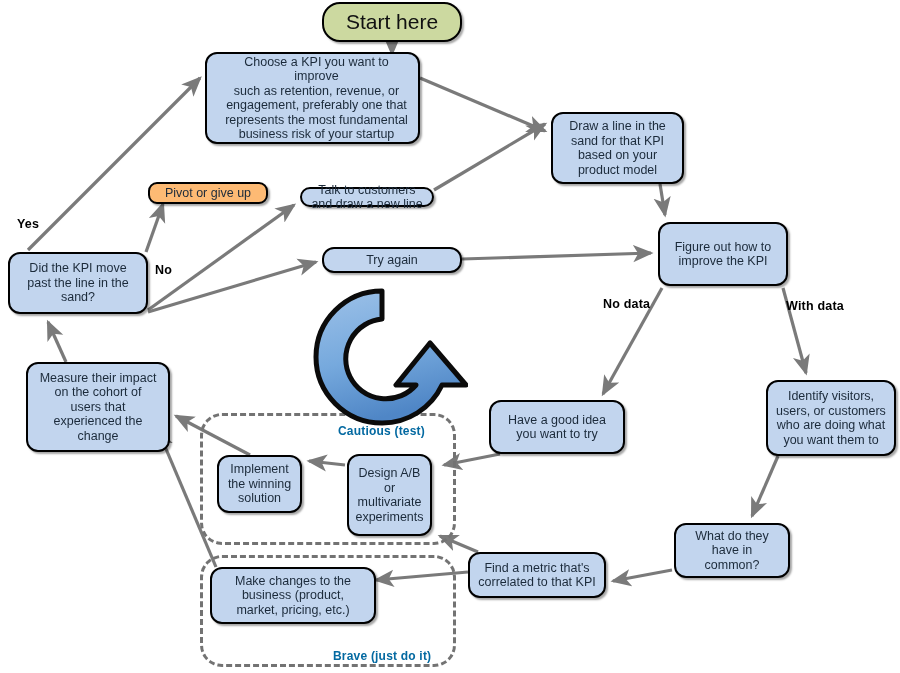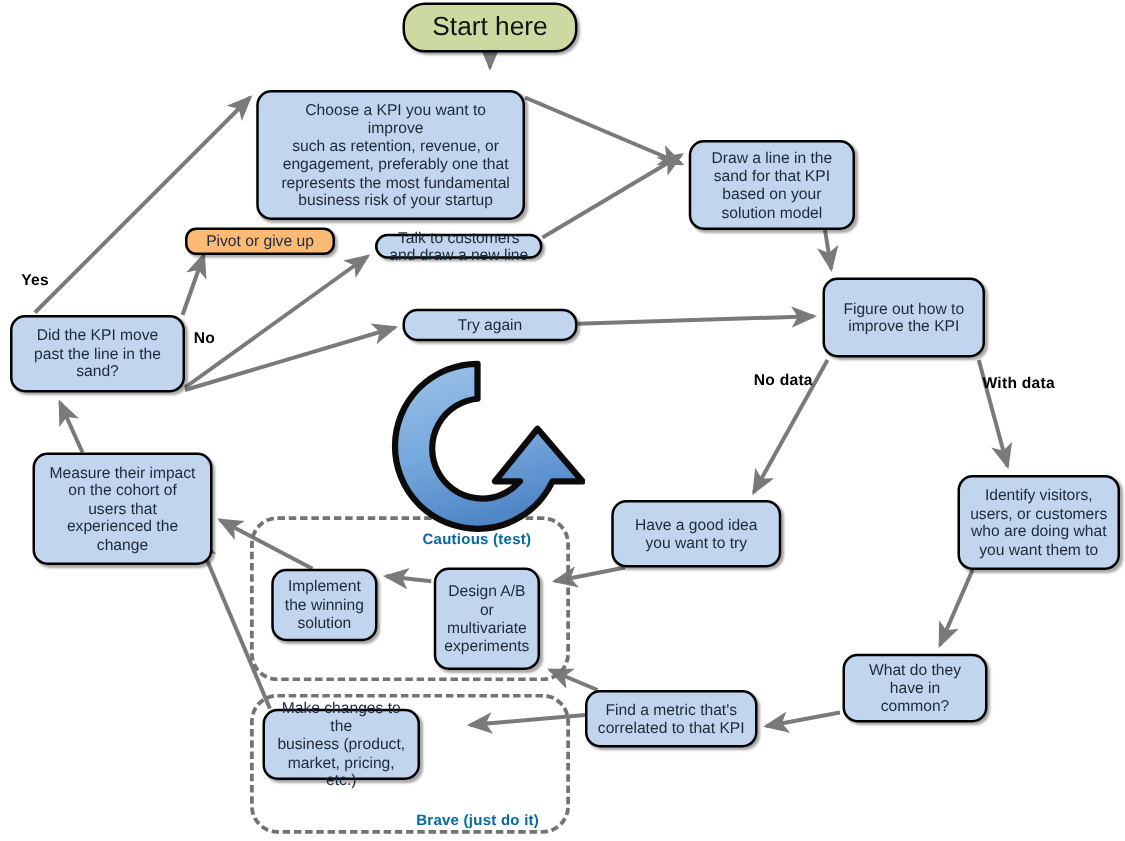--- a/index.html
+++ b/index.html
@@ -150,29 +150,29 @@
                L120,104 L155,84 Z" fill="none"></path>
       <path d="M78,6
                A66,66 0 1 0 78,138
                A66,66 0 0 0 138,100
                L162,100 L126,58 L92,100 L112,100
                A40,40 0 1 1 78,34 Z" fill="url(#lg)" stroke="#0b0b0b" stroke-width="5" stroke-linejoin="round"></path>
     </g>
   </svg>
 
   <div class="node green" id="n0" style="left: 322px; top: 2px; width: 140px; height: 40px;">Start here</div>
-  <div class="node blue" id="n1" style="left: 205px; top: 72px; width: 215px; height: 104px; padding-left: 14px;">Choose a KPI you want to improve
+  <div class="node blue" id="n1" style="left: 205px; top: 52px; width: 215px; height: 92px; padding-left: 14px;">Choose a KPI you want to improve
 such as retention, revenue, or
 engagement, preferably one that
 represents the most fundamental
 business risk of your startup</div>
   <div class="node blue" id="n2" style="left: 551px; top: 112px; width: 133px; height: 72px;">Draw a line in the
 sand for that KPI
 based on your
-solution model</div>
+product model</div>
   <div class="node blue" id="n3" style="left: 658px; top: 222px; width: 130px; height: 64px;">Figure out how to
 improve the KPI</div>
   <div class="node pink" id="n4" style="left: 148px; top: 182px; width: 120px; height: 22px;">Pivot or give up</div>
   <div class="node blue" id="n5" style="left: 300px; top: 187px; width: 134px; height: 20px;">Talk to customers
 and draw a new line</div>
   <div class="node blue" id="n6" style="left: 322px; top: 247px; width: 140px; height: 26px;">Try again</div>
   <div class="node blue" id="n7" style="left: 8px; top: 252px; width: 140px; height: 62px;">Did the KPI move
 past the line in the
 sand?</div>
   <div class="node blue" id="n8" style="left: 26px; top: 362px; width: 144px; height: 90px;">Measure their impact
@@ -191,21 +191,21 @@
 solution</div>
   <div class="node blue" id="n12" style="left: 347px; top: 454px; width: 85px; height: 82px;">Design A/B
 or
 multivariate
 experiments</div>
   <div class="node blue" id="n13" style="left: 674px; top: 523px; width: 116px; height: 55px;">What do they
 have in
 common?</div>
   <div class="node blue" id="n14" style="left: 468px; top: 552px; width: 138px; height: 46px;">Find a metric that's
 correlated to that KPI</div>
-  <div class="node blue" id="n15" style="left: 210px; top: 567px; width: 126px; height: 57px;">Make changes to the
+  <div class="node blue" id="n15" style="left: 210px; top: 567px; width: 166px; height: 57px;">Make changes to the
 business (product,
 market, pricing, etc.)</div>
 
   <div class="edge-label" id="el0" style="left: 17px; top: 217px;">Yes</div>
   <div class="edge-label" id="el1" style="left: 155px; top: 263px;">No</div>
   <div class="edge-label" id="el2" style="left: 603px; top: 297px;">No data</div>
   <div class="edge-label" id="el3" style="left: 786px; top: 299px;">With data</div>
 
 </div>
 

